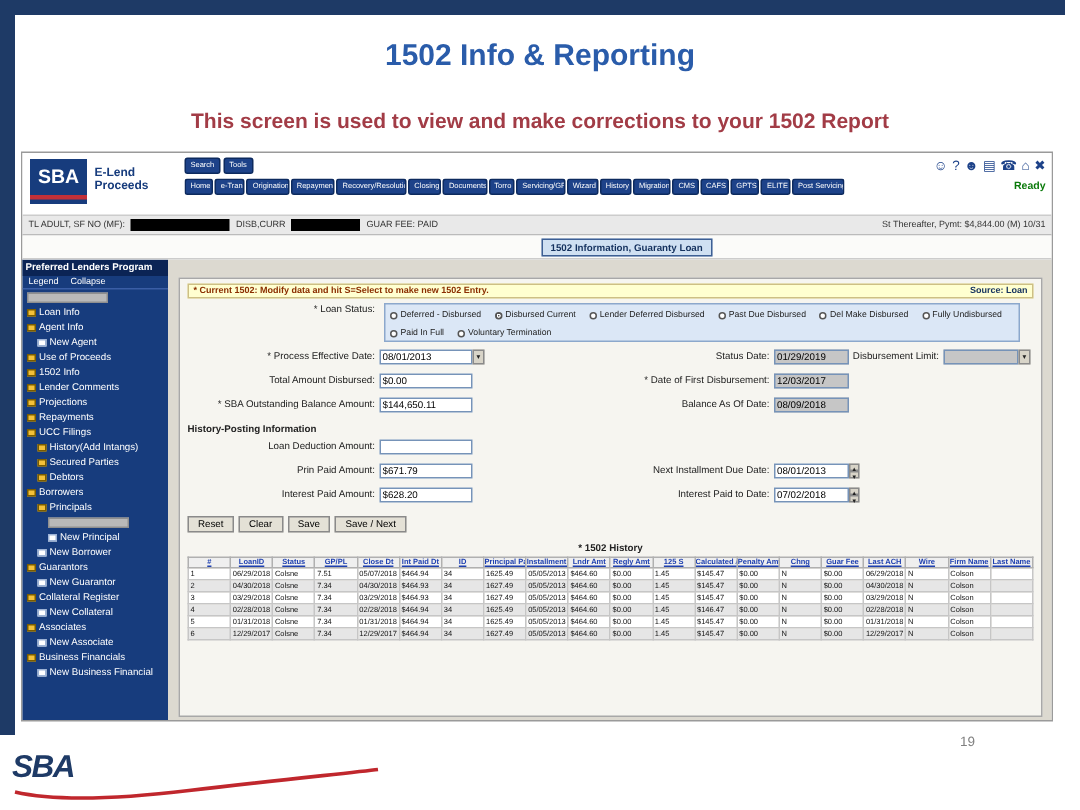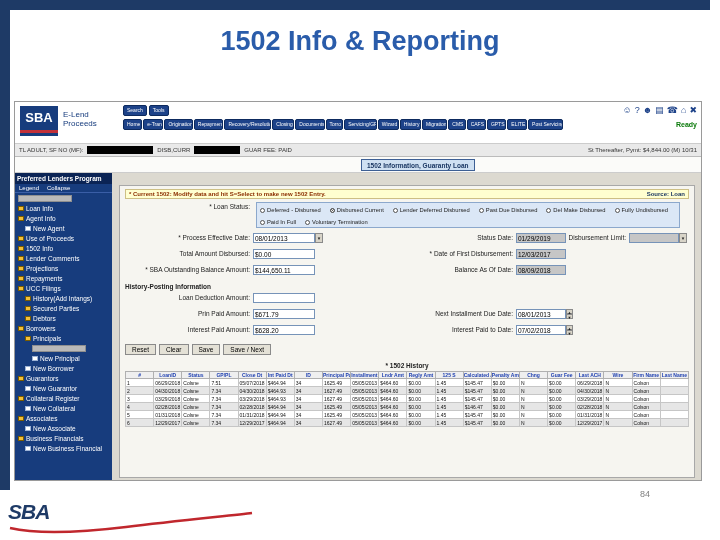--- a/index.html
+++ b/index.html
@@ -1,31 +1,31 @@
 <!DOCTYPE html>
 <html><head>
 <meta charset="utf-8">
 <style>
   html,body{margin:0;padding:0;background:#fff;}
   *{box-sizing:border-box;font-family:"Liberation Sans",sans-serif;}
   .slide{position:relative;width:720px;height:540px;background:#fff;overflow:hidden;}
   .bar-top{position:absolute;left:10px;top:0;width:700px;height:10px;background:#1e3a66;}
   .bar-left{position:absolute;left:0;top:0;width:10px;height:490px;background:#1e3a66;}
   .title{position:absolute;left:0;top:26px;width:100%;margin:0;text-align:center;
-         font-size:27px;font-weight:bold;color:#2a5caa;letter-spacing:0;}
+         font-size:20px;font-weight:bold;color:#2a5caa;letter-spacing:0;}
   .subtitle{position:absolute;left:0;top:72px;width:100%;text-align:center;
             font-size:14px;font-weight:bold;color:#a23c46;}
   
   .shot{position:absolute;left:14px;top:101px;width:688px;height:380px;background:#fff;
         border:1px solid #9a9a9a;font-size:7px;color:#222;display:flex;flex-direction:column;}
   .app-header{position:relative;height:42px;background:#fff;flex:none;border-bottom:1px solid #ccc;}
   .app-logo{position:absolute;left:5px;top:4px;width:38px;height:30px;background:#173c7d;color:#fff;
             font-weight:bold;font-size:13px;text-align:center;line-height:24px;}
   .logo-red{position:absolute;left:0;bottom:3px;width:100%;height:3px;background:#c23038;}
-  .brand{position:absolute;left:48px;top:8px;color:#173c7d;font-weight:normal;font-size:8px;line-height:9px;}
+  .brand{position:absolute;left:48px;top:8px;color:#173c7d;font-weight:bold;font-size:8px;line-height:9px;}
   .toolbars{position:absolute;left:108px;top:3px;width:440px;}
   .toolbar-small{display:flex;gap:2px;margin-bottom:3px;}
   .toolbar-small .tbtn{font-size:5px;}
   .toolbar-main{display:flex;gap:1px;flex-wrap:nowrap;overflow:hidden;}
   .tbtn{background:#1d4289;color:#fff;border:1px solid #0d2a5e;border-radius:2px;font-size:5px;
         padding:1px 3px;white-space:nowrap;max-width:48px;overflow:hidden;line-height:7px;cursor:pointer;}
   .hdr-right{position:absolute;right:4px;top:3px;text-align:right;}
   .hdr-icons{display:flex;gap:3px;justify-content:flex-end;}
   .hdr-icons span{color:#1d4289;font-size:9px;line-height:10px;cursor:pointer;}
   .ready{margin-top:6px;color:#0a7a0a;font-weight:bold;font-size:7px;}
@@ -90,20 +90,21 @@
   .swoosh{position:absolute;left:6px;top:506px;width:250px;height:30px;}
   .page-num{position:absolute;left:640px;top:489px;font-size:9px;color:#808080;}
 </style>
 </head>
 <body>
 
 <div class="slide">
   <div class="bar-top"></div>
   <div class="bar-left"></div>
   <h1 class="title">1502 Info &amp; Reporting</h1>
+  <div class="subtitle">This screen is used to view and make corrections to your 1502 Report</div>
 
   <div class="shot">
 
     <div class="app-header">
       <div class="app-logo">
         <span>SBA</span>
         <div class="logo-red"></div>
       </div>
       <div class="brand">
         <div>E-Lend</div>
@@ -550,14 +551,14 @@
           </table>
         </div>
       </div>
     </div>
   </div>
 
   <div class="sba-logo">SBA</div>
   <svg class="swoosh" viewBox="0 0 250 30">
     <path d="M4 22 C 30 28, 70 27, 120 21 S 230 9, 246 7" stroke="#c0272d" stroke-width="2.4" fill="none"></path>
   </svg>
-  <div class="page-num">84</div>
+  <div class="page-num">19</div>
 </div>
 
 </body></html>

